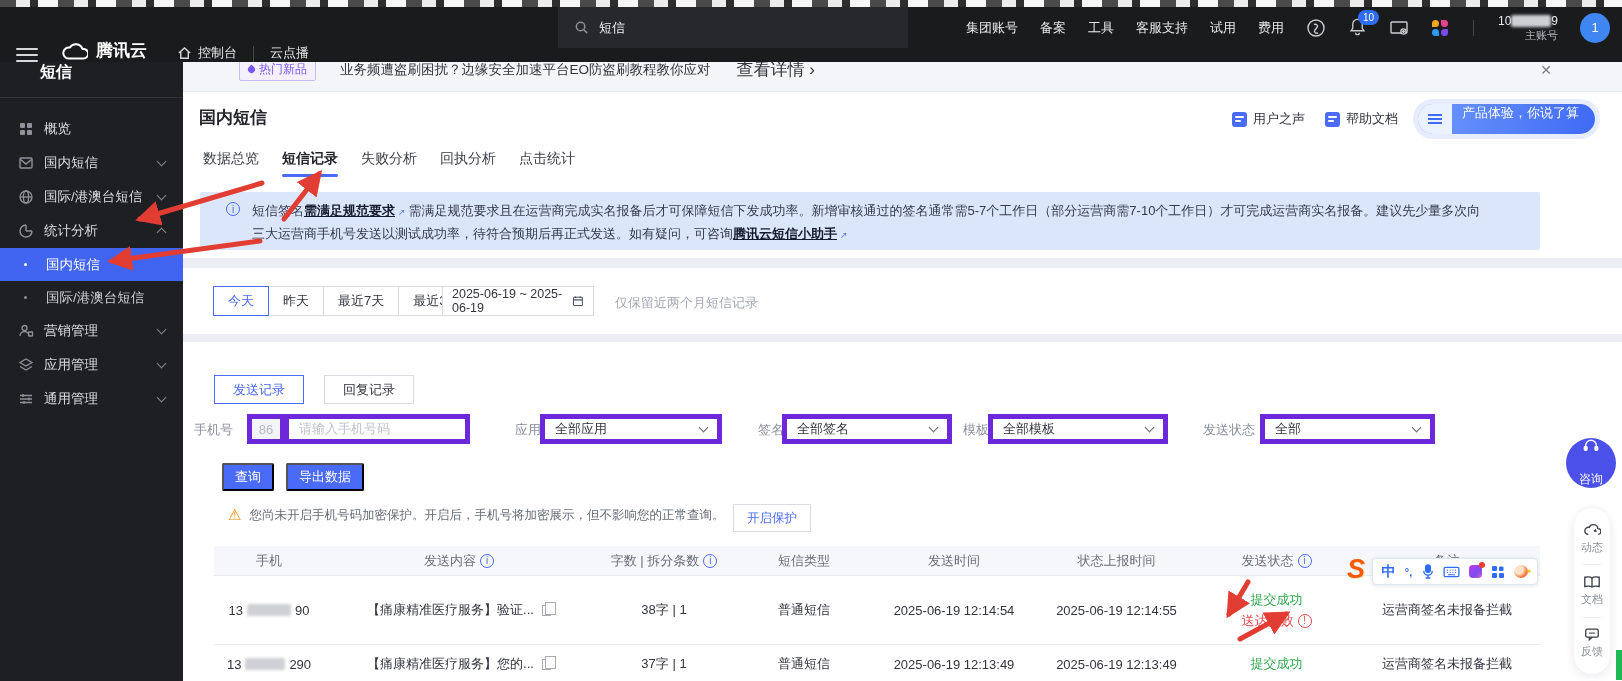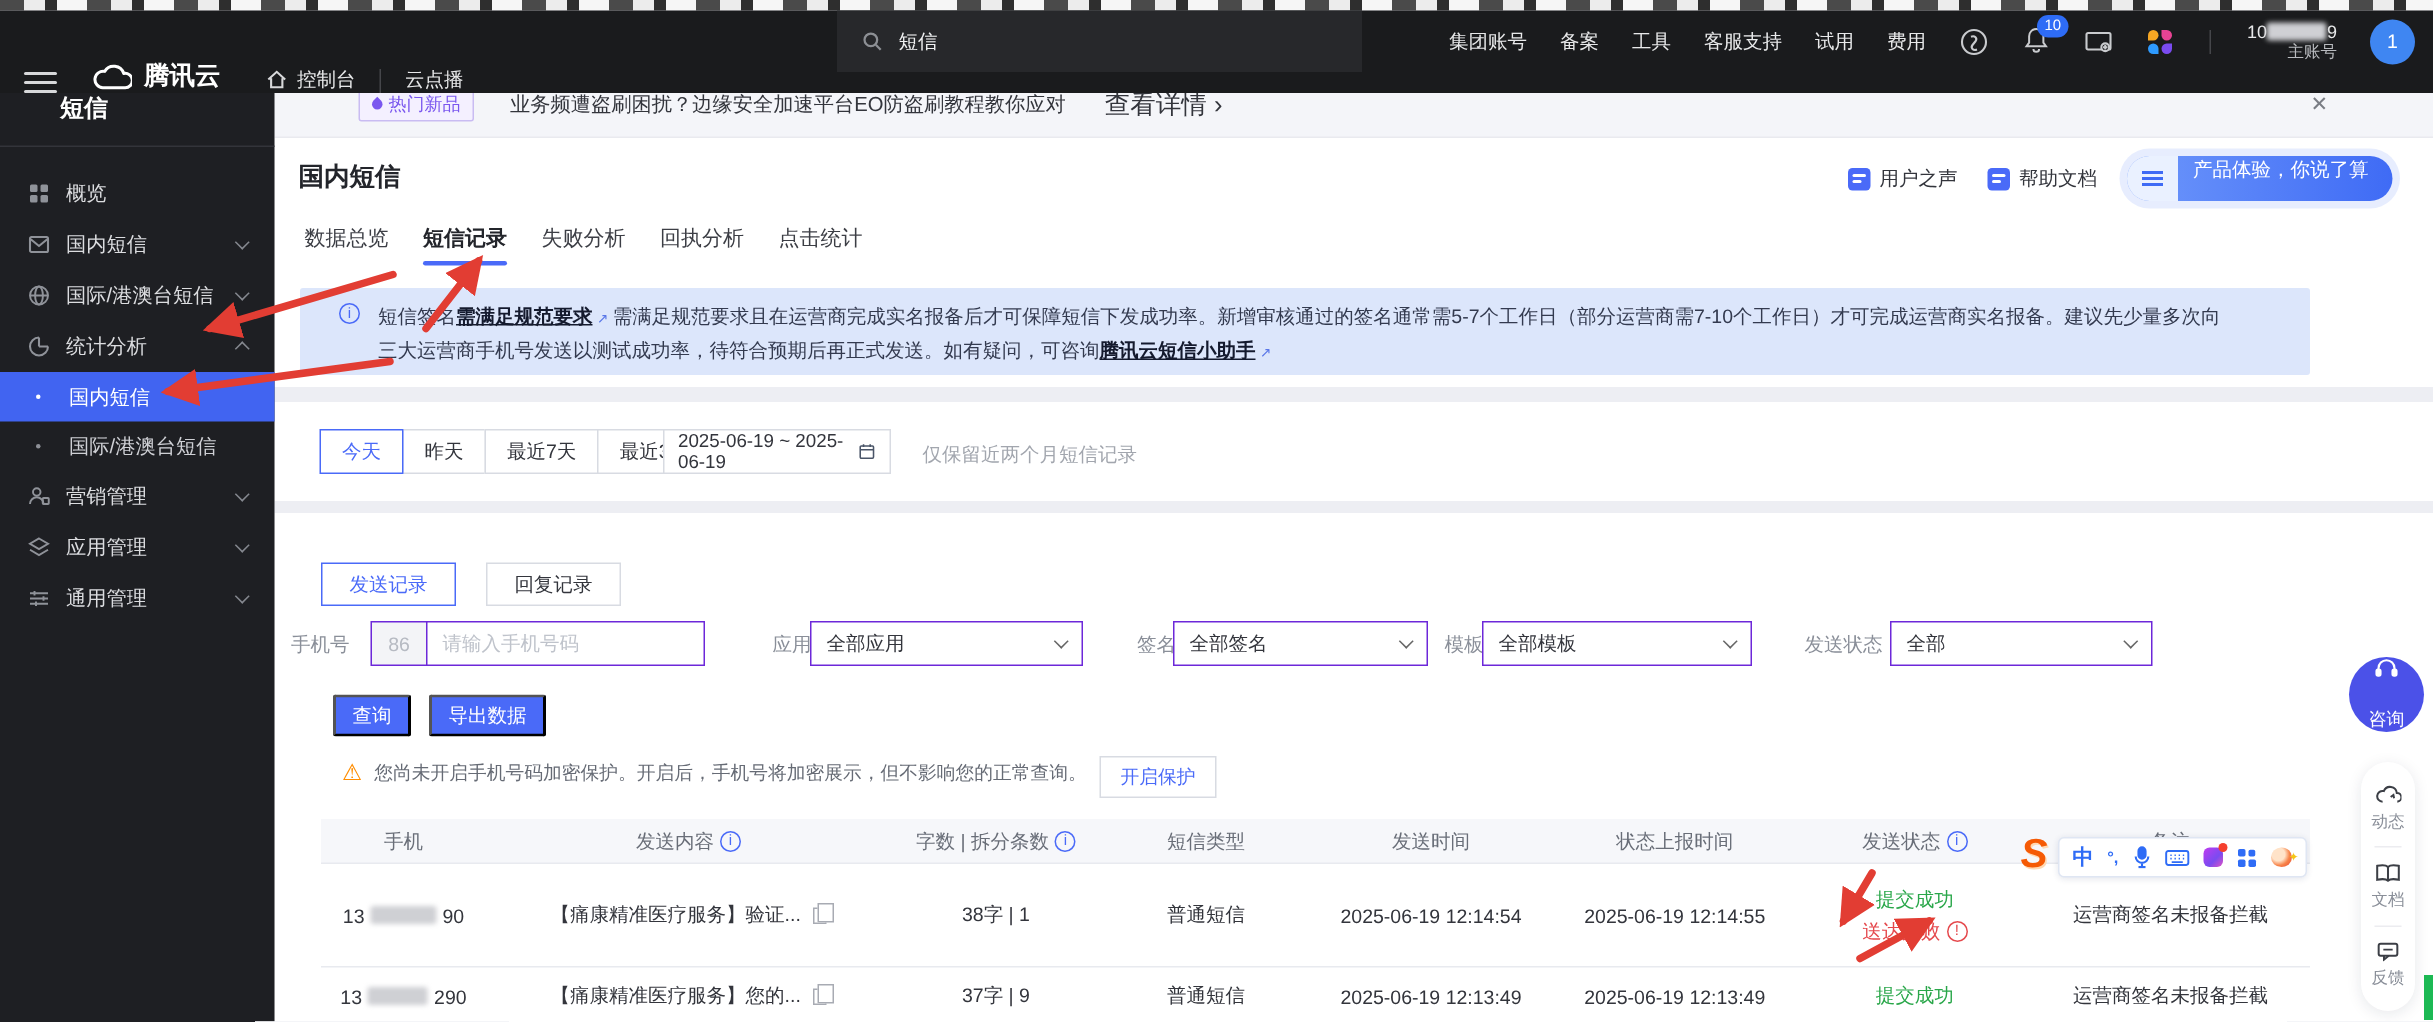--- a/index.html
+++ b/index.html
@@ -106,21 +106,21 @@
   .date-note { position:absolute; left:432px; top:26px; font-size:13px; color:#a2a6ae; }
 
   
   .rtabs { position:absolute; left:32px; top:33px; display:flex;gap:21px; }
   .rtab { height:29px; padding:0 18px; border:1px solid #d8dbe2; margin-left:-1px; background:#fff; display:flex; align-items:center;
     font-size:13px; color:#33353c; cursor:pointer; }
   .rtab.active { border-color:#4a6af8; color:#4a6af8; z-index:2; position:relative; }
 
   .frow { position:absolute; top:72px; left:0; width:100%; height:30px; font-size:13px; }
   .flabel { position:absolute; top:7px; color:#8a8f99; }
-  .fbox { position:absolute; top:0; height:30px; border:1px solid #6d28d9; background:#fff; display:flex; align-items:center; }
+  .fbox { position:absolute; top:0; height:30px; border:5px solid #6d28d9; background:#fff; display:flex; align-items:center; }
   .code { justify-content:center; background:#f3f4f7; color:#b6bac2; }
   .fph { color:#bfc3cb; padding-left:10px; }
   .fsel { justify-content:space-between; padding:0 10px; color:#33353c; cursor:pointer; }
   .fsel .chev2 { width:7px; height:7px; border-right:1.5px solid #666; border-bottom:1.5px solid #666; transform:rotate(45deg); margin-top:-3px; }
 
   .btn { position:absolute; top:121px; height:28px; border-radius:2px; background:#4a6af8; color:#fff; font-size:13px;
     display:flex; align-items:center; justify-content:center; cursor:pointer; }
   .privacy { position:absolute; top:164px; left:45px; display:flex; align-items:center; font-size:12.5px; color:#666b75; }
   .warn { color:#ff8d00; font-size:15px; margin-right:8px; font-style:normal; }
   .btn-ghost { position:absolute; top:162px; left:550px; width:78px; height:28px; border:1px solid #d8dbe2; background:#fff;
@@ -481,21 +481,21 @@
         <div class="tr r2">
           <span class="td c0">
             <span>13</span>
               <span class="blur" style="width:40px"></span>
               <span>290</span>
           </span>
           <span class="td c1">
             <span>【痛康精准医疗服务】您的...</span>
               <i class="copy"></i>
           </span>
-          <span class="td c2">37字 | 9</span>
+          <span class="td c2">37字 | 1</span>
           <span class="td c3">普通短信</span>
           <span class="td c4">2025-06-19 12:13:49</span>
           <span class="td c5">2025-06-19 12:13:49</span>
           <span class="td c6">
             <span class="st-ok">提交成功</span>
           </span>
           <span class="td c7">运营商签名未报备拦截</span>
         </div>
       </div>
     </section>

